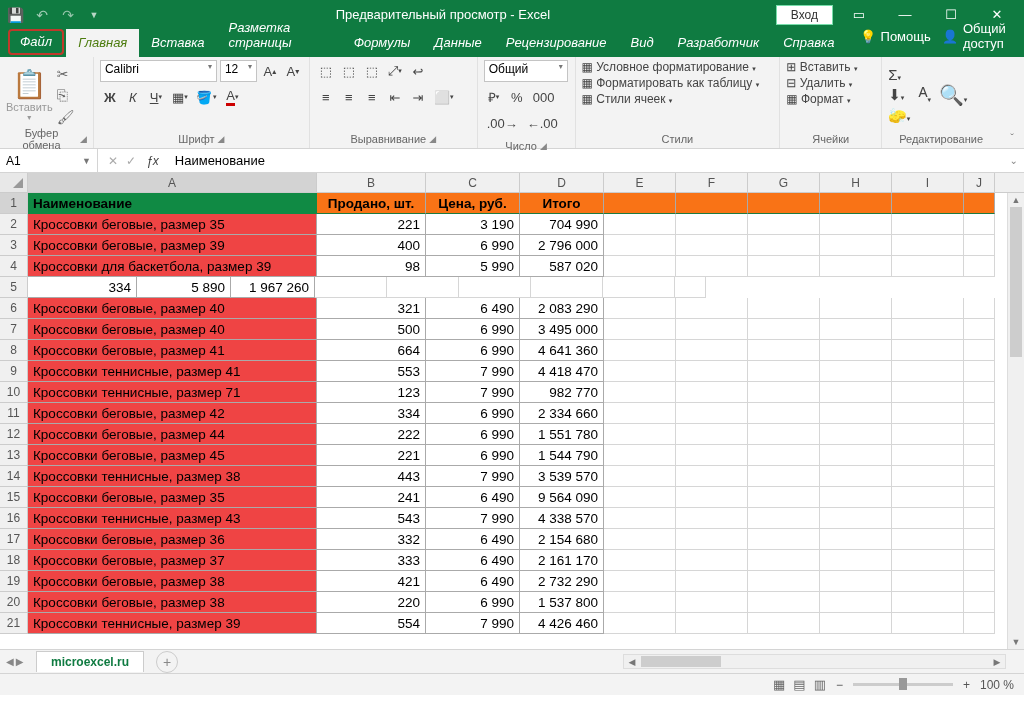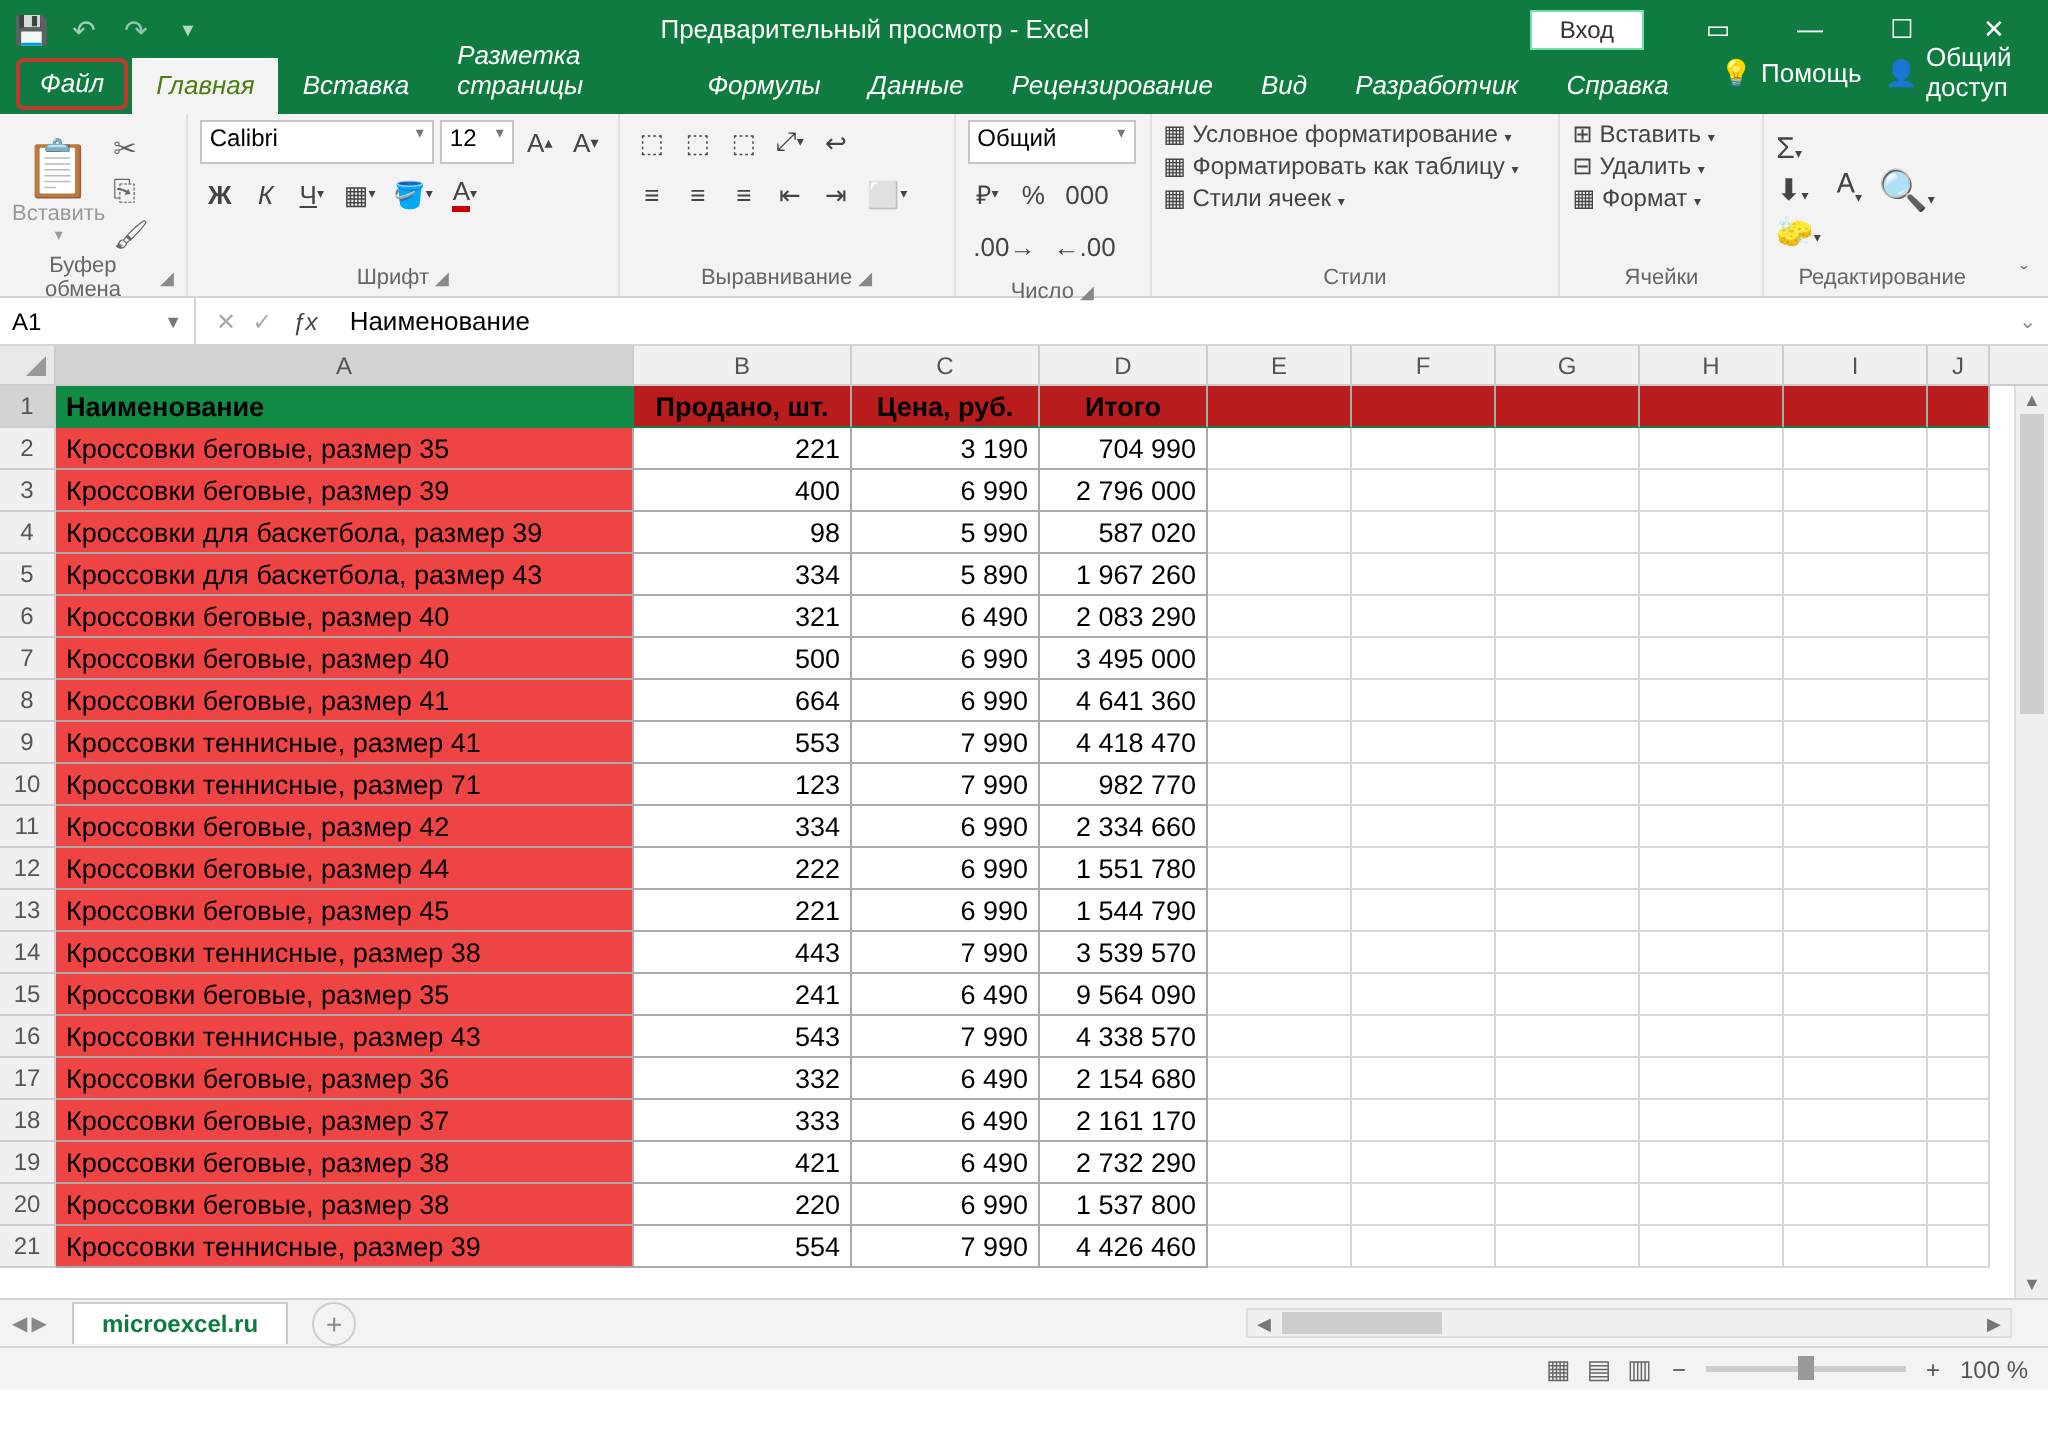--- a/index.html
+++ b/index.html
@@ -3,21 +3,21 @@
 <meta charset="utf-8">
 <style>
 * { margin: 0; padding: 0; box-sizing: border-box; font-family: "Segoe UI", Tahoma, sans-serif; }
 body { background: #fff; width: 1024px; height: 717px; overflow: hidden; font-size: 12px; }
 
 .title-bar { background: #0f7b41; height: 29px; display: flex; align-items: center; color: #fff; }
 .qat { display: flex; align-items: center; gap: 10px; padding: 0 8px; }
 .qat-icon { width: 16px; height: 16px; display: flex; align-items: center; justify-content: center; opacity: .95; font-size: 14px; }
 .title-center { flex: 1; text-align: center; font-size: 13px; }
 .title-right { display: flex; align-items: center; gap: 4px; padding-right: 6px; }
-.login-btn { background: #fff; color: #333; padding: 2px 14px; font-size: 12px; border: 1px solid #7da; margin-right: 12px; }
+.login-btn { background: #fff; color: #333; padding: 2px 14px; font-size: 12px; border: 1px solid #7da; margin-right: 1px; }
 .win-btn { width: 42px; height: 28px; display: flex; align-items: center; justify-content: center; font-size: 13px; }
 
 .tabs { background: #0f7b41; height: 28px; display: flex; align-items: flex-end; color: #fff; padding-left: 8px; }
 .tab { padding: 6px 12px 7px; font-size: 13px; cursor: pointer; font-style: italic; }
 .tab.file { border: 2px solid #c0392b; border-radius: 4px; padding: 3px 10px 4px; margin-bottom: 2px; margin-right: 2px; }
 .tab.active { background: #f3f3f3; color: #4d7c0f; }
 .tabs-right { margin-left: auto; display: flex; align-items: center; gap: 12px; padding: 0 14px 6px; font-size: 13px; }
 .tabs-right span { display: flex; align-items: center; gap: 4px; }
 
 .ribbon { background: #f3f3f3; height: 92px; display: flex; border-bottom: 1px solid #d4d4d4; }
@@ -49,21 +49,21 @@
 .ch.sel { background: #d3d3d3; }
 .col-A { width: 289px; } .col-B { width: 109px; } .col-C { width: 94px; } .col-D { width: 84px; }
 .col-E,.col-F,.col-G,.col-H,.col-I { width: 72px; } .col-J { width: 31px; }
 
 .rows { height: 456px; overflow-y: auto; }
 .row { display: flex; height: 21px; }
 .rh { width: 28px; background: #f0f0f0; border-right: 1px solid #ccc; border-bottom: 1px solid #ccc; display: flex; align-items: center; justify-content: center; color: #555; font-size: 12px; }
 .rh.sel { background: #d3d3d3; }
 .cell { border-right: 1px solid #d6d6d6; border-bottom: 1px solid #d6d6d6; padding: 2px 5px; font-size: 13.5px; display: flex; align-items: center; overflow: hidden; white-space: nowrap; }
 .cell.num { justify-content: flex-end; }
-.hdr-row .cell { background: #b91c1c; color: #000; font-weight: bold; border-right-color: #aaa; border-bottom-color: #1c7b42;}
+.hdr-row .cell { background: #f97316; color: #000; font-weight: bold; border-right-color: #aaa; border-bottom-color: #1c7b42;}
 .hdr-row .cell.col-A { background: #108a44; }
 .hdr-row .cell.num { justify-content: center; }
 .data-row .col-A { background: #ef4444; border-right-color:#aaa; border-bottom-color:#aaa; }
 .data-row .col-B,.data-row .col-C,.data-row .col-D { border-right-color:#aaa; border-bottom-color:#aaa; background:#fff;}
 .active-cell { outline: 2px solid #108a44; outline-offset: -2px; position: relative;}
 
 .vscroll { position: absolute; right: 0; top: 20px; bottom: 0; width: 17px; background: #f0f0f0; border-left:1px solid #ddd;}
 .vscroll .thumb { position:absolute; top:14px; left:2px; right:2px; height:150px; background:#cdcdcd;}
 .vscroll .arr { position:absolute; left:0; right:0; height:14px; display:flex; align-items:center; justify-content:center; color:#777; font-size:9px;}
 .vscroll .arr.up { top:0; } .vscroll .arr.dn { bottom:0; }
@@ -319,21 +319,20 @@
         <div class="cell col-D num">587 020</div>
         <div class="cell col-E"></div>
         <div class="cell col-F"></div>
         <div class="cell col-G"></div>
         <div class="cell col-H"></div>
         <div class="cell col-I"></div>
         <div class="cell col-J"></div>
       </div>
       <div class="row data-row">
         <div class="rh">5</div>
-        <div class="cell col-A">Кроссовки для баскетбола, размер 43</div>
         <div class="cell col-B num">334</div>
         <div class="cell col-C num">5 890</div>
         <div class="cell col-D num">1 967 260</div>
         <div class="cell col-E"></div>
         <div class="cell col-F"></div>
         <div class="cell col-G"></div>
         <div class="cell col-H"></div>
         <div class="cell col-I"></div>
         <div class="cell col-J"></div>
       </div>

